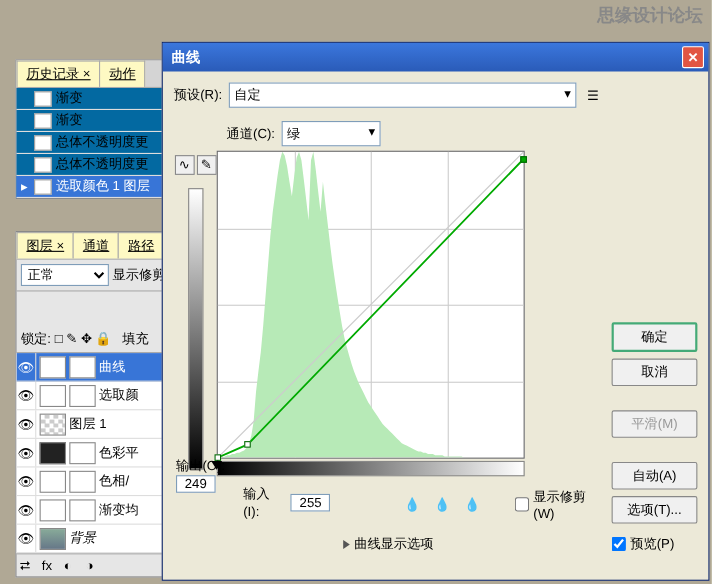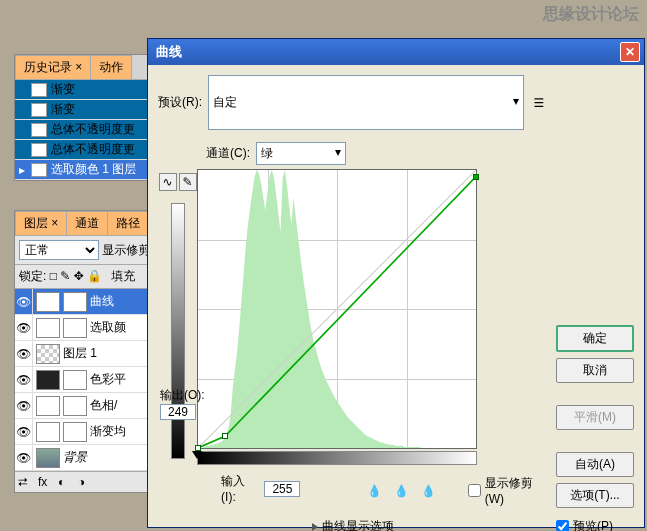--- a/index.html
+++ b/index.html
@@ -3,32 +3,32 @@
 <meta charset="utf-8">
 <style>
 * { margin: 0; padding: 0; box-sizing: border-box; font-family: "SimSun", Arial, sans-serif; font-size: 12px; }
 body { width: 647px; height: 531px; background: #b0a895; position: relative; overflow: hidden; }
 
 .watermark { position: absolute; top: 4px; right: 8px; color: #888; font-size: 16px; font-weight: bold; }
 
 
 .history-panel { position: absolute; left: 14px; top: 54px; width: 145px; background: #e6e6e6; border: 1px solid #888; }
 .tab-bar { display: flex; background: #d4d4d4; border-bottom: 1px solid #aaa; }
-.tab { padding: 3px 8px; background: #fdba74; border: 1px solid #aaa; border-bottom: none; margin-right: -1px; cursor: pointer; }
+.tab { padding: 3px 8px; background: #fef9c3; border: 1px solid #aaa; border-bottom: none; margin-right: -1px; cursor: pointer; text-decoration: underline; }
 .history-list { background: #0369a1; }
 .history-row { display: flex; align-items: center; height: 20px; border-bottom: 1px solid #ddd; padding-left: 4px; }
 .history-row.sel { background: #3875d7; color: #fff; }
 .history-icon { width: 16px; height: 14px; border: 1px solid #999; background: #fff; margin-right: 4px; }
 .history-marker { width: 12px; display: inline-block; }
 
 
 .layers-panel { position: absolute; left: 14px; top: 210px; width: 145px; background: #e6e6e6; border: 1px solid #888; }
 .layers-opts { padding: 4px; border-bottom: 1px solid #aaa; }
 .mode-select { width: 80px; border: 1px solid #7f9db9; background: #fff; padding: 1px; }
-.lock-row { padding: 3px 4px; font-size: 11px; border-bottom: 1px solid #aaa; }
+.lock-row { padding: 3px 4px; font-size: 11px; border-bottom: 1px solid #aaa; margin-top: 32px; }
 .layer-list { background: #fff; max-height: 200px; overflow: hidden; }
 .layer-row { display: flex; align-items: center; height: 26px; border-bottom: 1px solid #ddd; }
 .layer-row.sel { background: #3875d7; color: #fff; }
 .eye { width: 18px; height: 100%; border-right: 1px solid #ddd; display: flex; align-items: center; justify-content: center; }
 .layer-thumb { width: 24px; height: 20px; border: 1px solid #888; background: #fff; margin: 0 3px; }
 .layer-thumb.checker { background: repeating-conic-gradient(#ccc 0% 25%, #fff 0% 50%) 0 0/8px 8px; }
 .layer-thumb.dark { background: #222; }
 .layer-thumb.img { background: linear-gradient(#8a9,#678); }
 .layer-mask { width: 24px; height: 20px; border: 1px solid #888; background: #fff; margin-right: 3px; }
 .layer-bottom { display: flex; padding: 3px; gap: 6px; border-top: 1px solid #aaa; }
@@ -39,21 +39,21 @@
 .titlebar { height: 26px; background: linear-gradient(#3b77dd,#2a5bb8); display: flex; align-items: center; padding: 0 4px; color: #fff; font-weight: bold; }
 .titlebar-title { flex: 1; padding-left: 4px; font-size: 13px; }
 .close-btn { width: 20px; height: 20px; background: #e25543; border: 1px solid #fff; color: #fff; display: flex; align-items: center; justify-content: center; font-weight: bold; border-radius: 2px; cursor: pointer; }
 
 .dialog-body { display: flex; padding: 10px; }
 .dialog-left { flex: 1; }
 .dialog-right { width: 86px; display: flex; flex-direction: column; gap: 6px; padding-left: 8px; justify-content: flex-end; }
 
 .preset-row { display: flex; align-items: center; margin-bottom: 12px; }
 .preset-row label { margin-right: 6px; }
-.preset-select { flex: 1; border: 1px solid #7f9db9; padding: 18px 4px; background: #fff; }
+.preset-select { flex: 1; border: 1px solid #7f9db9; padding: 2px 4px; background: #fff; }
 .menu-icon { width: 18px; margin-left: 6px; text-align: center; }
 
 .channel-row { display: flex; align-items: center; margin-bottom: 4px; margin-left: 48px; }
 .channel-select { width: 90px; border: 1px solid #7f9db9; padding: 2px 4px; background: #fff; margin-left: 6px; }
 
 .curve-area { display: flex; }
 .tool-col { width: 40px; display: flex; flex-direction: column; align-items: center; padding-top: 4px; }
 .tool-btns { display: flex; gap: 2px; margin-bottom: 8px; }
 .tool-btn { width: 18px; height: 18px; border: 1px solid #888; background: #f0f0f0; display: flex; align-items: center; justify-content: center; }
 .vgrad { width: 14px; height: 256px; background: linear-gradient(#fff,#000); border: 1px solid #888; margin-top: 4px; }
@@ -267,17 +267,17 @@
       <div class="btn disabled">平滑(M)</div>
       <div style="height:10px"></div>
       <div class="btn">自动(A)</div>
       <div class="btn">选项(T)...</div>
       <label class="preview-check">
           <input type="checkbox" checked="" style="">
           <span>预览(P)</span>
         </label>
     </div>
   </div>
-  <div class="output-label-col" style="position:absolute;left:12px;top:348px">
+  <div class="output-label-col" style="position:absolute;left:12px;top:376px">
     <div>输出(O):</div>
     <input class="io-input" value="249" style="">
   </div>
 </div>
 
 </body></html>

